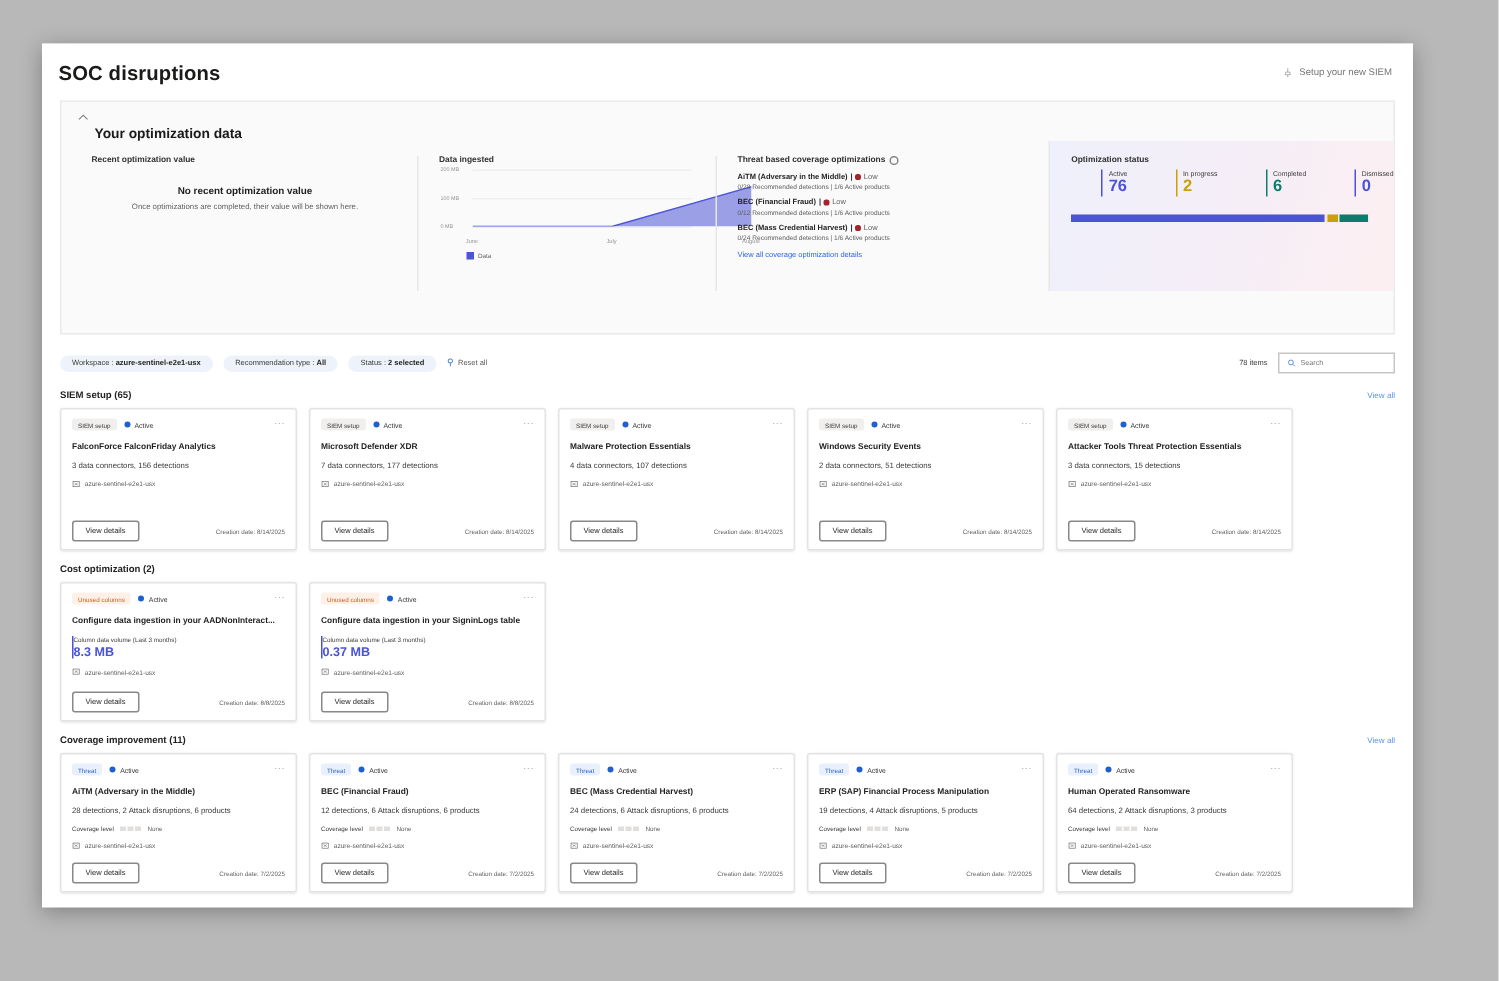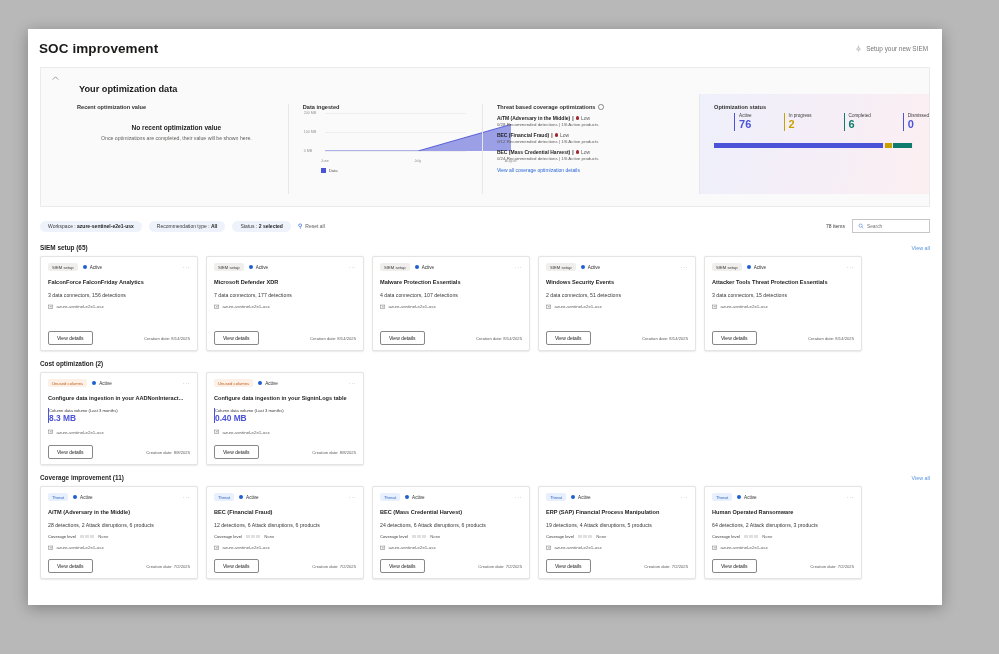--- a/index.html
+++ b/index.html
@@ -29,23 +29,22 @@
   .setup-link {
     display: flex; align-items: center; gap: 4px;
     font-size: 6.4px; color: #767676;
   }
   .setup-link svg { width: 7px; height: 7px; }
   
   .opt-panel {
     margin: 0 12px;
     border: 1px solid #eceaea;
     background: #fafafa;
-    height: 140px;
+    height: 156px;
     position: relative;
-    padding-left: 16px;
   }
   .collapse-chevron {
     position: absolute; left: 10px; top: 6px;
     width: 9px; height: 9px; color: #7a7a7a;
   }
   .opt-panel-title {
     font-size: 9.2px; font-weight: bold; color: #1b1a19;
     padding: 16px 0 0 22px;
   }
   .opt-grid {
@@ -170,21 +169,21 @@
     font-family: "Liberation Sans", sans-serif; cursor: pointer;
   }
   .creation-date { font-size: 4.2px; color: #605e5c; }
 </style>
 </head>
 <body>
 
 <div class="page-shell">
 
   <div class="page-header">
-    <div class="page-title">SOC improvement</div>
+    <div class="page-title">SOC disruptions</div>
     <div class="setup-link">
       <svg viewBox="0 0 16 16">
         <path d="M8 1v6M5 7h6l1 4H4l1-4zM8 11v4" stroke="#9a9a9a" stroke-width="1.2" fill="none"></path>
       </svg>
       <span>Setup your new SIEM</span>
     </div>
   </div>
 
   <div class="opt-panel">
     <svg class="collapse-chevron" viewBox="0 0 16 16">
@@ -464,21 +463,21 @@
           </div>
           <div class="card card-mid">
             <div class="card-top">
               <span class="tag tag-unused">Unused columns</span>
               <span class="card-status"><i class="status-dot"></i>Active</span>
               <span class="card-menu">···</span>
             </div>
             <div class="card-title">Configure data ingestion in your SigninLogs table</div>
             <div class="volume-block">
               <div class="volume-label">Column data volume (Last 3 months)</div>
-              <div class="volume-value">0.40 MB</div>
+              <div class="volume-value">0.37 MB</div>
             </div>
             <div class="workspace-row">
               <svg class="ws-icon" viewBox="0 0 16 16">
                 <rect x="2" y="3" width="12" height="10" stroke="#605e5c" stroke-width="1.2" fill="none"></rect>
                 <path d="M5 6l6 4M11 6l-6 4" stroke="#605e5c" stroke-width="1"></path>
               </svg>
               <span class="ws-name">azure-sentinel-e2e1-usx</span>
             </div>
             <div class="card-foot">
               <button class="view-details-btn">View details</button>

